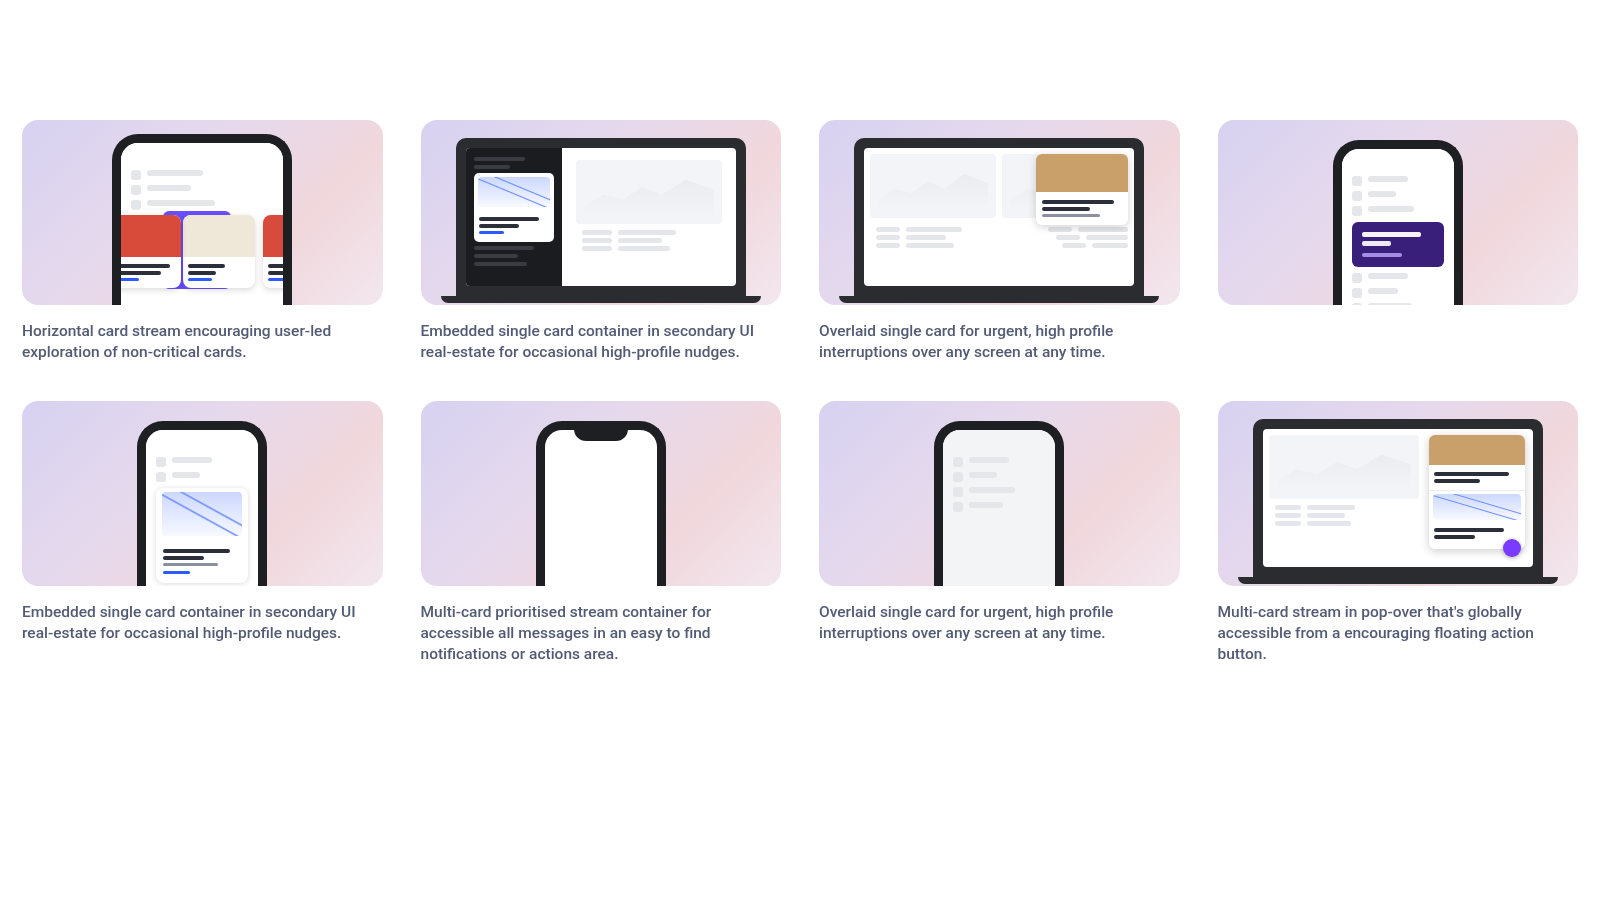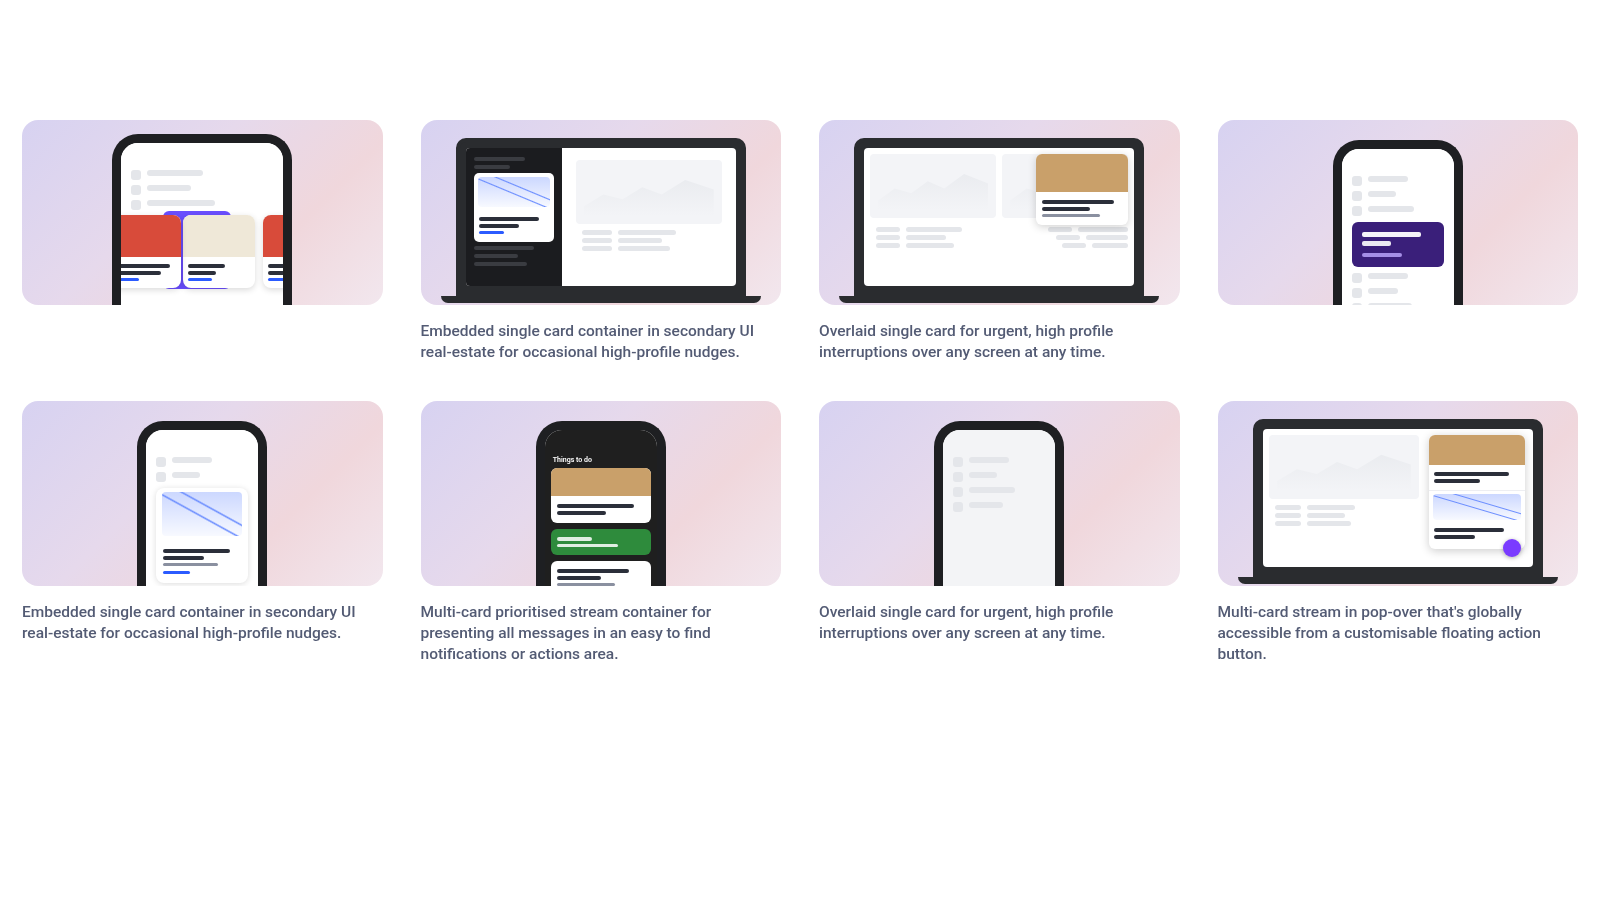--- a/index.html
+++ b/index.html
@@ -142,20 +142,21 @@
                 <div class="body">
                     <div class="tline" style="width:90%"></div>
                     <div class="tline" style="width:75%"></div>
                     <div class="tline sm" style="width:40%;background:#2b5bff"></div>
                   </div>
               </div>
             </div>
           </div>
         </div>
       </div>
+      <p class="caption">Horizontal card stream encouraging user-led exploration of non-critical cards.</p>
     </div>
 
     <div class="tile">
       <div class="thumb">
         <div class="laptop">
           <div class="lid">
             <div class="lscreen">
               <div class="dside">
                 <div class="ds-line" style="width:60%"></div>
                 <div class="ds-line" style="width:42%"></div>
@@ -315,48 +316,23 @@
           </div>
         </div>
       </div>
       <p class="caption">Embedded single card container in secondary UI real-estate for occasional high-profile nudges.</p>
     </div>
 
     <div class="tile">
       <div class="thumb">
         <div class="phone mini dark">
           <div class="notch"></div>
-          <div class="pscreen">
-            <div class="stack">
-              <div class="hdr">Things to do</div>
-              <div class="scard">
-                <div class="img"></div>
-                <div class="body">
-                    <div class="tline" style="width:88%"></div>
-                    <div class="tline" style="width:56%"></div>
-                  </div>
-              </div>
-              <div class="scard green">
-                <div class="body">
-                    <div class="tline" style="width:40%"></div>
-                    <div class="tline" style="width:70%;height:3px"></div>
-                  </div>
-              </div>
-              <div class="scard">
-                <div class="body">
-                    <div class="tline" style="width:82%"></div>
-                    <div class="tline" style="width:50%"></div>
-                    <div class="tline sm" style="width:66%"></div>
-                  </div>
-              </div>
-            </div>
-          </div>
-        </div>
-      </div>
-      <p class="caption">Multi-card prioritised stream container for presenting all messages in an easy to find notifications or actions area.</p>
+        </div>
+      </div>
+      <p class="caption">Multi-card prioritised stream container for accessible all messages in an easy to find notifications or actions area.</p>
     </div>
 
     <div class="tile">
       <div class="thumb">
         <div class="phone mini greyphone">
           <div class="notch"></div>
           <div class="pscreen">
             <div class="row">
                 <div class="sk b"></div>
                 <div class="sk" style="width:40px"></div>
@@ -416,17 +392,17 @@
                       <div class="tline" style="width:48%"></div>
                     </div>
                   </div>
               </div>
               <div class="fab"></div>
             </div>
           </div>
           <div class="base"></div>
         </div>
       </div>
-      <p class="caption">Multi-card stream in pop-over that's globally accessible from a customisable floating action button.</p>
+      <p class="caption">Multi-card stream in pop-over that's globally accessible from a encouraging floating action button.</p>
     </div>
 
   </div>
 </div>
 
 </body></html>

